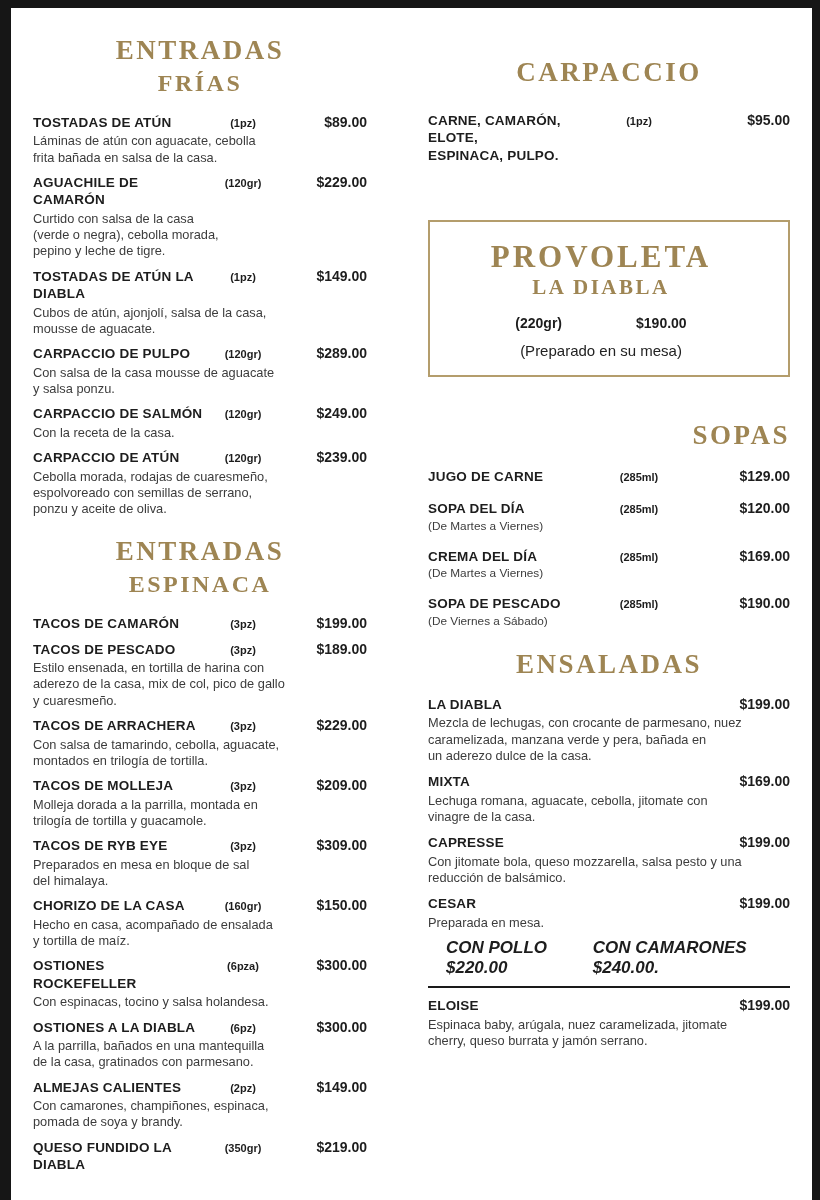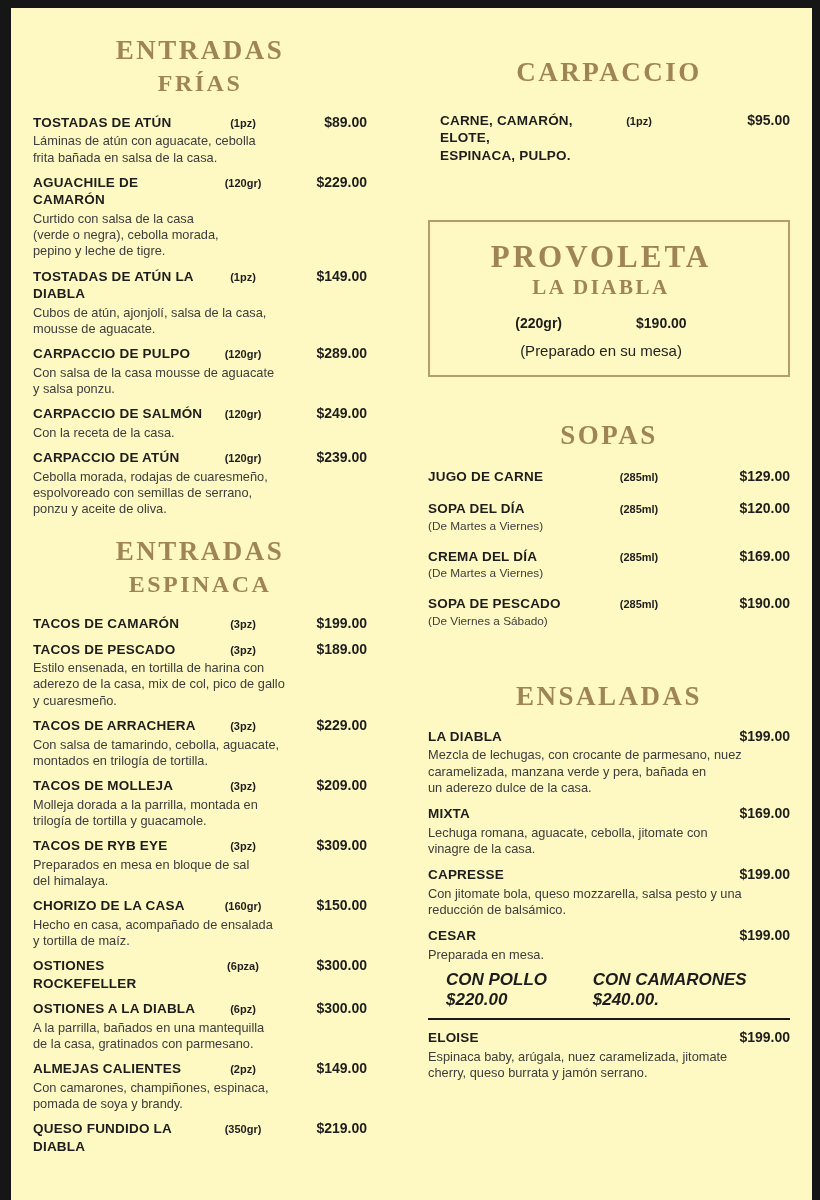--- a/index.html
+++ b/index.html
@@ -4,21 +4,21 @@
 <style>
   html,body{margin:0;padding:0;}
   body{
     width:820px;height:1200px;overflow:hidden;position:relative;
     background:#161616;
     font-family:"Liberation Sans","DejaVu Sans",sans-serif;
     -webkit-font-smoothing:antialiased;
   }
   .page{
     position:absolute;left:11px;top:8px;right:8px;bottom:0;
-    background:#fef9c3;overflow:hidden;
+    background:#ffffff;overflow:hidden;
   }
   .col{position:absolute;}
   .col-left{left:22px;top:26px;width:334px;}
   .col-right{left:417px;top:28px;width:362px;}
 
   h2.menu-heading{
     margin:0 0 16px 0;
     font-family:"Liberation Serif","DejaVu Serif",serif;
     font-weight:700;color:var(--gold,#9e8553);
     text-align:center;letter-spacing:2.5px;
@@ -29,29 +29,29 @@
   .items{display:block;}
   .item{margin-bottom:7px;}
   .item-head{display:grid;align-items:baseline;}
   .col-left .item-head{grid-template-columns:1fr 72px 88px;}
   .col-right .item-head{grid-template-columns:1fr 112px 95px;}
   .name{font-weight:700;font-size:13.5px;color:var(--text,#1d1d1d);letter-spacing:.2px;line-height:1.3;}
   .size{font-weight:700;font-size:11px;color:var(--text,#1d1d1d);text-align:center;}
   .price{font-weight:700;font-size:14px;color:var(--text,#1d1d1d);text-align:right;}
   .desc{font-size:12.8px;color:var(--desc,#3c3c3c);line-height:1.27;white-space:pre-line;margin-top:2px;}
   .sub{font-size:11.8px;color:var(--desc,#3c3c3c);line-height:1.2;margin-top:1px;}
-  .pre{white-space:pre-line;margin-left:12px;}
+  .pre{white-space:pre-line;}
 
   .sec-calientes h2.menu-heading{margin-top:18px;}
   .col-left .items .item{margin-bottom:8px;}
 
   .sec-empanadas h2.menu-heading{margin-top:20px;margin-bottom:22px;}
   .sopas-items .item{margin-bottom:14px;}
-  .sec-sopas h2.menu-heading{margin-top:42px;margin-bottom:14px;}
-  .sec-ensaladas h2.menu-heading{margin-top:52px;margin-bottom:14px;}
+  .sec-sopas h2.menu-heading{margin-top:42px;margin-bottom:14px;text-align:right;}
+  .sec-ensaladas h2.menu-heading{margin-top:20px;margin-bottom:14px;}
   .ensaladas-items .item{margin-bottom:9px;}
   .salad-head{display:grid;grid-template-columns:1fr 95px;align-items:baseline;}
 
   .provoleta-box{
     margin-top:56px;
     border:2px solid var(--box-border,#b49d6c);
     text-align:center;padding:18px 24px 16px 8px;
   }
   .prov-title{
     font-family:"Liberation Serif","DejaVu Serif",serif;font-weight:700;
@@ -208,20 +208,21 @@
     <div class="desc">Hecho en casa, acompañado de ensalada
 y tortilla de maíz.</div>
   </div>
 
   <div class="item">
     <div class="item-head">
       <span class="name">OSTIONES ROCKEFELLER</span>
       <span class="size">(6pza)</span>
       <span class="price">$300.00</span>
     </div>
+    <div class="desc">Con espinacas, tocino y salsa holandesa.</div>
   </div>
 
   <div class="item">
     <div class="item-head">
       <span class="name">OSTIONES A LA DIABLA</span>
       <span class="size">(6pz)</span>
       <span class="price">$300.00</span>
     </div>
     <div class="desc">A la parrilla, bañados en una mantequilla
 de la casa, gratinados con parmesano.</div>

